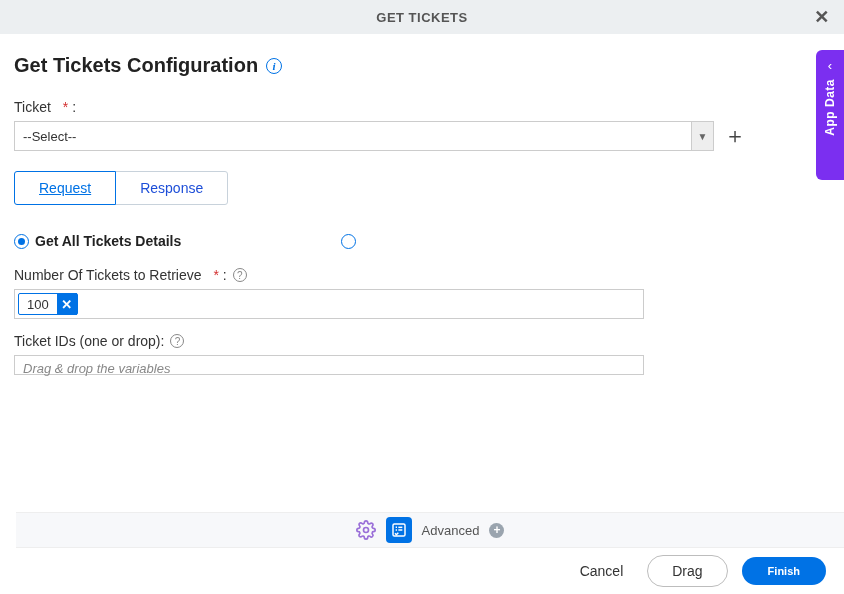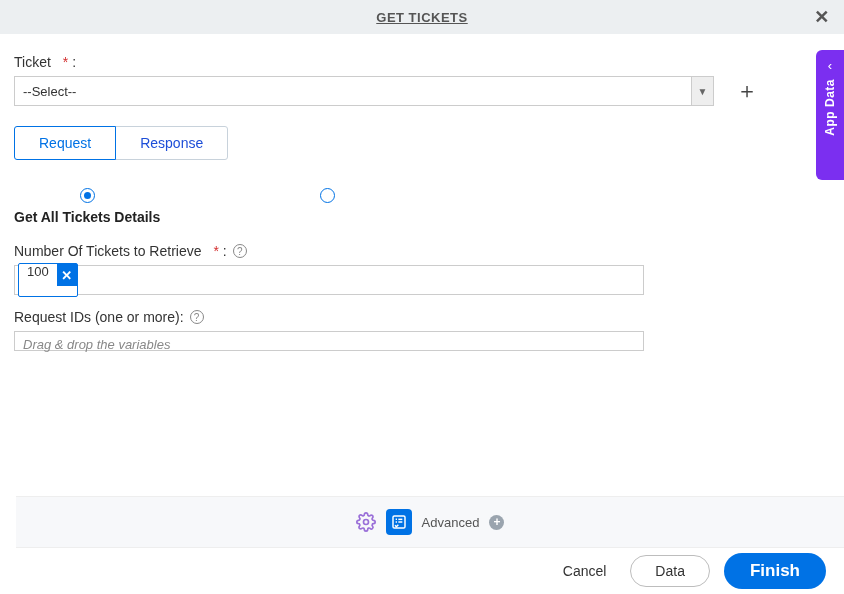--- a/index.html
+++ b/index.html
@@ -9,21 +9,20 @@
     background: #eceff1;
     height: 34px;
     display: flex;
     align-items: center;
     justify-content: center;
     position: relative;
     font-size: 13px;
     font-weight: 600;
     letter-spacing: 0.5px;
     color: #555;
-    text-decoration: underline;
   }
   .close-btn {
     position: absolute;
     right: 12px;
     top: 50%;
     transform: translateY(-50%);
     font-size: 18px;
     color: #555;
     cursor: pointer;
     width: 20px;
@@ -64,21 +63,21 @@
     margin-bottom: 6px;
     display: flex;
     align-items: center;
     gap: 4px;
   }
   .required { color: #d32f2f; }
   
   .select-row {
     display: flex;
     align-items: center;
-    gap: 22px;
+    gap: 10px;
     margin-bottom: 20px;
   }
   .select-box {
     flex: 0 0 700px;
     display: flex;
     border: 1px solid #ccc;
   }
   .select-val {
     flex: 1;
     padding: 5px 8px;
@@ -117,37 +116,36 @@
     background: #fff;
     cursor: pointer;
     color: #1d4ed8;
   }
   .tab.active {
     color: #0072e5;
     border-color: #0072e5;
     z-index: 1;
     position: relative;
   }
-  .tab:first-child { border-radius: 3px 0 0 3px; }
+  .tab:first-child { border-radius: 3px 0 0 3px; text-decoration: underline; }
   .tab:last-child { border-radius: 0 3px 3px 0; margin-left: -1px; }
   
   .radio-row {
     display: flex;
     gap: 160px;
     margin-bottom: 18px;
   }
   .radio-opt {
     display: flex;
     align-items: center;
     gap: 6px;
     font-size: 14px;
     font-weight: 600;
     color: #222;
     cursor: pointer;
-    flex-direction: column;
   }
   .radio-circle {
     width: 15px; height: 15px;
     border: 1.8px solid #0072e5;
     border-radius: 50%;
     display: flex;
     align-items: center;
     justify-content: center;
   }
   .radio-circle.unchecked { border-color: #0072e5; }
@@ -173,23 +171,24 @@
     border: 1px solid #ccc;
     height: 30px;
     display: flex;
     align-items: center;
     padding: 3px;
     margin-bottom: 14px;
     width: 630px;
   }
   .chip {
     display: flex;
+    align-items: center;
     background: #fff;
     border: 1px solid #0072e5;
-    height: 34px;
+    height: 22px;
     border-radius: 2px;
   }
   .chip-text {
     padding: 0 8px;
     font-size: 13px;
     color: #333;
   }
   .chip-x {
     width: 20px; height: 22px;
     background: #0072e5;
@@ -210,21 +209,21 @@
     color: #888;
     font-style: italic;
     width: 630px;
   }
   
   .bottom-toolbar {
     position: absolute;
     bottom: 46px;
     left: 16px; right: 0;
     background: #f7f8fa;
-    height: 52px;
+    height: 36px;
     display: flex;
     align-items: center;
     justify-content: center;
     gap: 10px;
     border-top: 1px solid #eee;
     border-bottom: 1px solid #eee;
   }
   .gear-icon svg { display: block; }
   .form-icon {
     width: 26px; height: 26px;
@@ -276,21 +275,21 @@
     color: #333;
     background: #fff;
     cursor: pointer;
   }
   .btn-primary {
     background: #0072e5;
     color: #fff;
     border: none;
     border-radius: 18px;
     padding: 8px 26px;
-    font-size: 17px;
+    font-size: 11px;
     font-weight: 600;
     cursor: pointer;
   }
   
   .side-tab {
     position: absolute;
     right: 0;
     top: 50px;
     width: 28px;
     height: 130px;
@@ -318,20 +317,24 @@
 </head>
 <body>
 
 <div class="header">
   <span>GET TICKETS</span>
   <span class="close-btn">✕</span>
 </div>
 
 <div class="content">
 
+  <div class="page-title-row">
+    <span class="page-title">Get Tickets Configuration</span>
+    <span class="info-icon">i</span>
+  </div>
 
   <div class="field-label">
     <span>Ticket</span>
     <span style="white-space:pre"> </span>
     <span class="required">*</span>
     <span>:</span>
   </div>
   <div class="select-row">
     <div class="select-box">
       <div class="select-val">--Select--</div>
@@ -365,21 +368,21 @@
     <span class="help-icon">?</span>
   </div>
   <div class="input-wrap">
     <div class="chip">
       <span class="chip-text">100</span>
       <span class="chip-x">✕</span>
     </div>
   </div>
 
   <div class="field-label">
-    <span>Request IDs (one or more):</span>
+    <span>Ticket IDs (one or drop):</span>
     <span class="help-icon">?</span>
   </div>
   <div class="drag-box">Drag &amp; drop the variables</div>
 
 </div>
 
 <div class="bottom-toolbar">
   <span class="gear-icon">
     <svg width="20" height="20" viewBox="0 0 24 24" fill="none" stroke="#9a6fd8" stroke-width="2">
       <circle cx="12" cy="12" r="3"></circle>
@@ -395,20 +398,20 @@
         <line x1="11" y1="12" x2="17" y2="12"></line>
       <polyline points="6 17 8 19 11 16"></polyline>
     </svg>
   </span>
   <span class="advanced-label">Advanced</span>
   <span class="add-circle">+</span>
 </div>
 
 <div class="footer">
   <span class="btn-text">Cancel</span>
-  <button class="btn-outline">Data</button>
+  <button class="btn-outline">Drag</button>
   <button class="btn-primary">Finish</button>
 </div>
 
 <div class="side-tab">
   <span class="side-tab-arrow">‹</span>
   <span class="side-tab-text">App Data</span>
 </div>
 
 </body></html>

